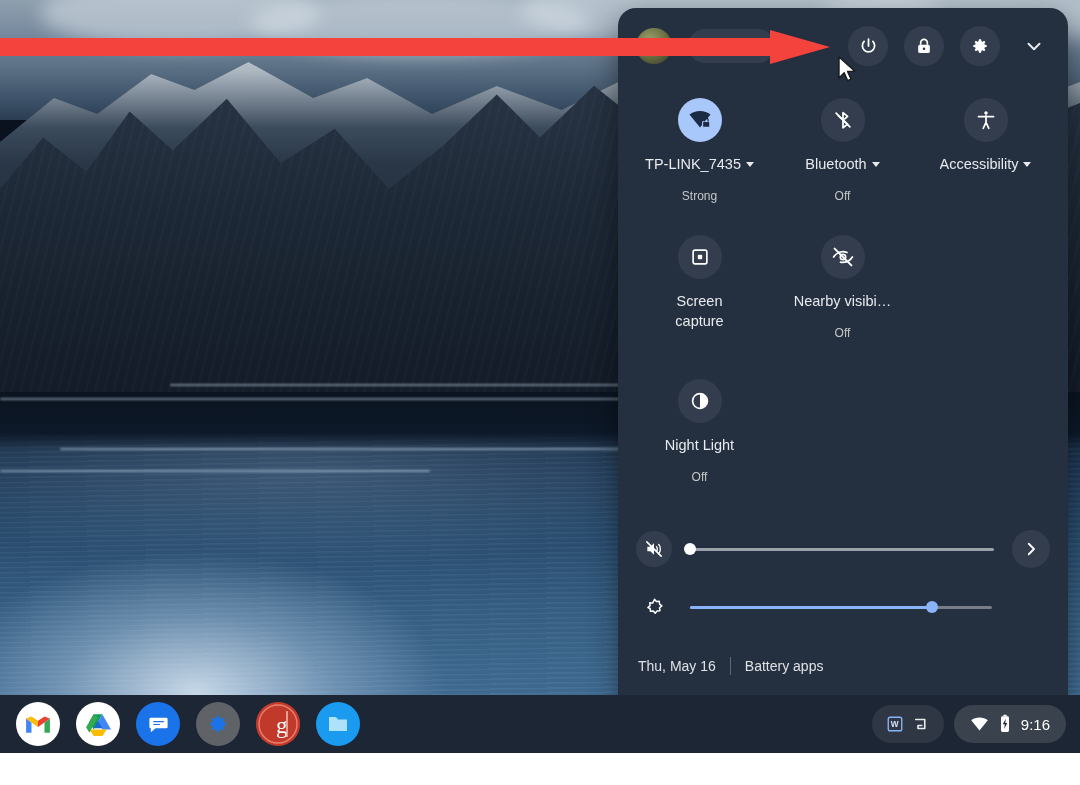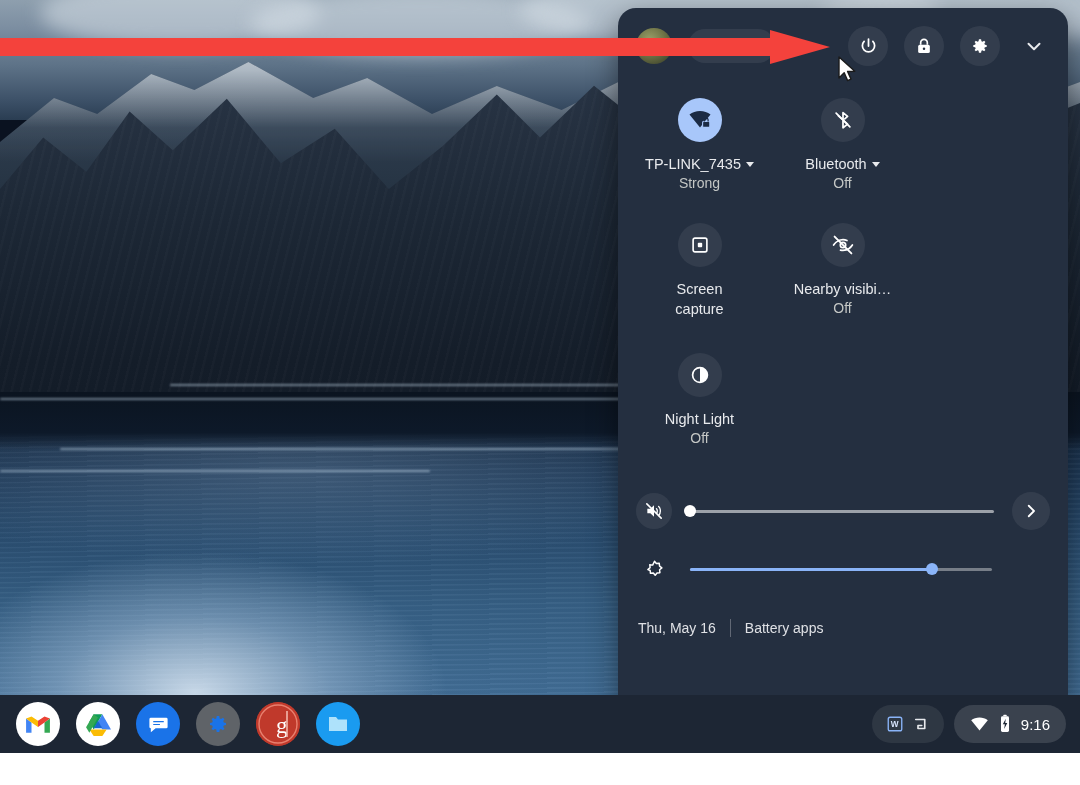--- a/index.html
+++ b/index.html
@@ -126,21 +126,21 @@
   }
   .tile-circle.active { background: #a8c7fa; }
   .tile-label {
     margin-top: 13px; font-size: 14.5px; color: #e8eaed;
     display: flex; align-items: center; gap: 5px;
     max-width: 140px;
     white-space: nowrap; overflow: hidden; text-overflow: ellipsis;
     line-height: 1.25; text-align: center;
   }
   .tile-label.two-line { display: block; white-space: normal; line-height: 1.35; text-align: center; }
-  .tile-sub { margin-top: 2px; font-size: 14px; color: #c4c7c5; }
+  .tile-sub { margin-top: 16px; font-size: 12px; color: #c4c7c5; }
   .caret {
     width: 0; height: 0; flex: 0 0 auto;
     border-left: 4.5px solid transparent; border-right: 4.5px solid transparent;
     border-top: 5.5px solid #e8eaed;
   }
 
   .slider-row { display: flex; align-items: center; padding: 0 18px; height: 58px; }
   .slider-knob-btn {
     width: 36px; height: 36px; border-radius: 50%;
     background: rgba(255,255,255,0.07);
@@ -284,20 +284,34 @@
               <path d="M4.5 4.5l15 15" stroke="#fff" stroke-width="1.9" stroke-linecap="round"></path>
             </svg>
           </div>
           <div class="tile-label">
             <span>Bluetooth</span>
             <span class="caret"></span>
           </div>
           <div class="tile-sub">Off</div>
         </div>
 
+        <div class="tile">
+          <div class="tile-circle">
+            <svg width="22" height="22" viewBox="0 0 24 24">
+              <circle cx="12" cy="4.4" r="1.9" fill="#fff"></circle>
+              <path d="M3.8 8.2h16.4" stroke="#fff" stroke-width="1.9" stroke-linecap="round"></path>
+              <path d="M12 7.6v7m0 0l-3 6.4m3-6.4l3 6.4" stroke="#fff" stroke-width="1.9" stroke-linecap="round" fill="none"></path>
+            </svg>
+          </div>
+          <div class="tile-label">
+            <span>Accessibility</span>
+            <span class="caret"></span>
+          </div>
+          <div class="tile-sub"></div>
+        </div>
       </div>
 
       <div class="tile-row" style="margin-top:24px;">
 
         <div class="tile">
           <div class="tile-circle">
             <svg width="22" height="22" viewBox="0 0 24 24">
               <rect x="4.5" y="4.5" width="15" height="15" rx="2" stroke="#fff" stroke-width="1.8" fill="none"></rect>
               <rect x="9.6" y="9.6" width="4.8" height="4.8" rx="1" fill="#fff"></rect>
             </svg>

